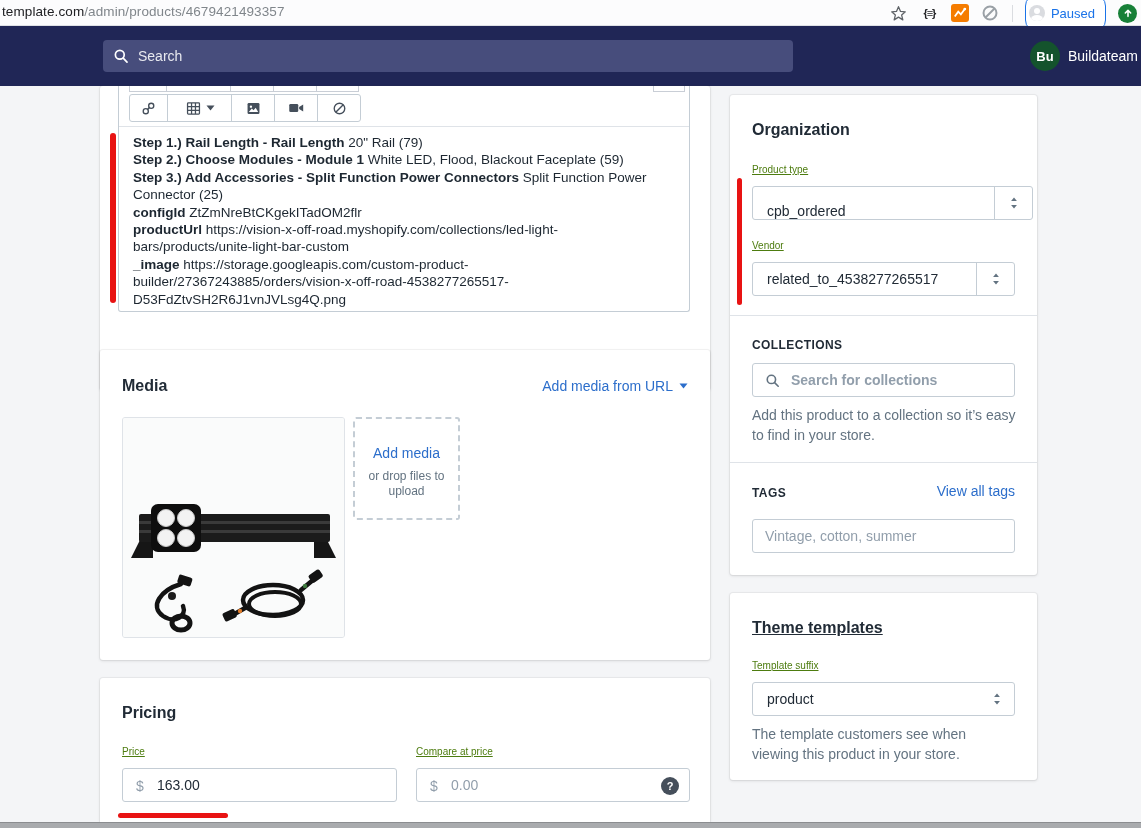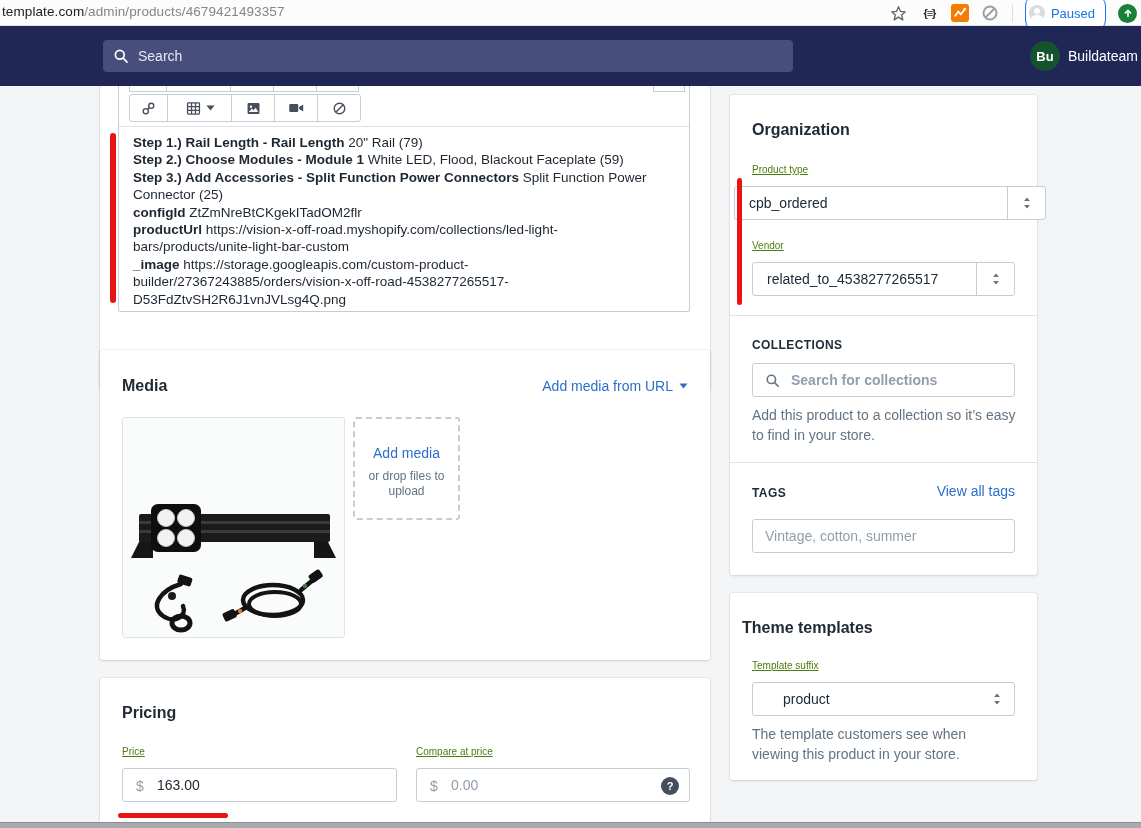--- a/index.html
+++ b/index.html
@@ -253,21 +253,21 @@
       <span class="currency">$</span>
       <input type="text" style="padding-left: 34px; padding-right: 36px;" placeholder="0.00">
       <span class="help-circle">?</span>
     </div>
   </div>
 
   <div class="card" style="left:730px; top:95px; width:307px; height:480px;">
     <div class="h2" style="position:absolute; left:22px; top:26px;">Organization</div>
 
     <div class="field-label" style="position:absolute; left:22px; top:69px;">Product type</div>
-    <div class="select" style="left:4px; top:91px; width:312px;">
+    <div class="select" style="left:22px; top:91px; width:281px;align-items:flex-end;">
       <span class="val">cpb_ordered</span>
       <span class="stepper-seg">
         <svg width="12" height="16" viewBox="0 0 14 18">
             <path d="M7 2.5 L10.4 6.6 H3.6 Z" fill="#637381"></path>
             <path d="M7 15.5 L3.6 11.4 H10.4 Z" fill="#637381"></path>
           </svg>
       </span>
     </div>
 
     <div class="field-label" style="position:absolute; left:22px; top:145px;">Vendor</div>
@@ -296,23 +296,23 @@
     <div class="divider" style="top:367px;"></div>
 
     <div class="mini-heading" style="position:absolute; left:22px; top:391px;">TAGS</div>
     <div class="link" style="position:absolute; right:22px; top:388px;">View all tags</div>
     <div class="tf" style="left:22px; top:424px; width:263px;">
       <input type="text" placeholder="Vintage, cotton, summer" style="">
     </div>
   </div>
 
   <div class="card" style="left:730px; top:593px; width:307px; height:187px;">
-    <div class="h2" style="position:absolute; left:12px; top:26px;">Theme templates</div>
+    <div class="h2" style="position:absolute; left:22px; top:26px;text-decoration:underline;">Theme templates</div>
     <div class="field-label" style="position:absolute; left:22px; top:67px;">Template suffix</div>
-    <div class="select" style="left:22px; top:89px; width:263px;padding-left:16px;">
+    <div class="select" style="left:22px; top:89px; width:263px;">
       <span class="val">product</span>
       <span class="stepper-plain">
         <svg width="12" height="16" viewBox="0 0 14 18">
             <path d="M7 2.5 L10.4 6.6 H3.6 Z" fill="#637381"></path>
             <path d="M7 15.5 L3.6 11.4 H10.4 Z" fill="#637381"></path>
           </svg>
       </span>
     </div>
     <div class="helper" style="position:absolute; left:22px; top:131px; width:240px;">The template customers see when viewing this product in your store.</div>
   </div>

